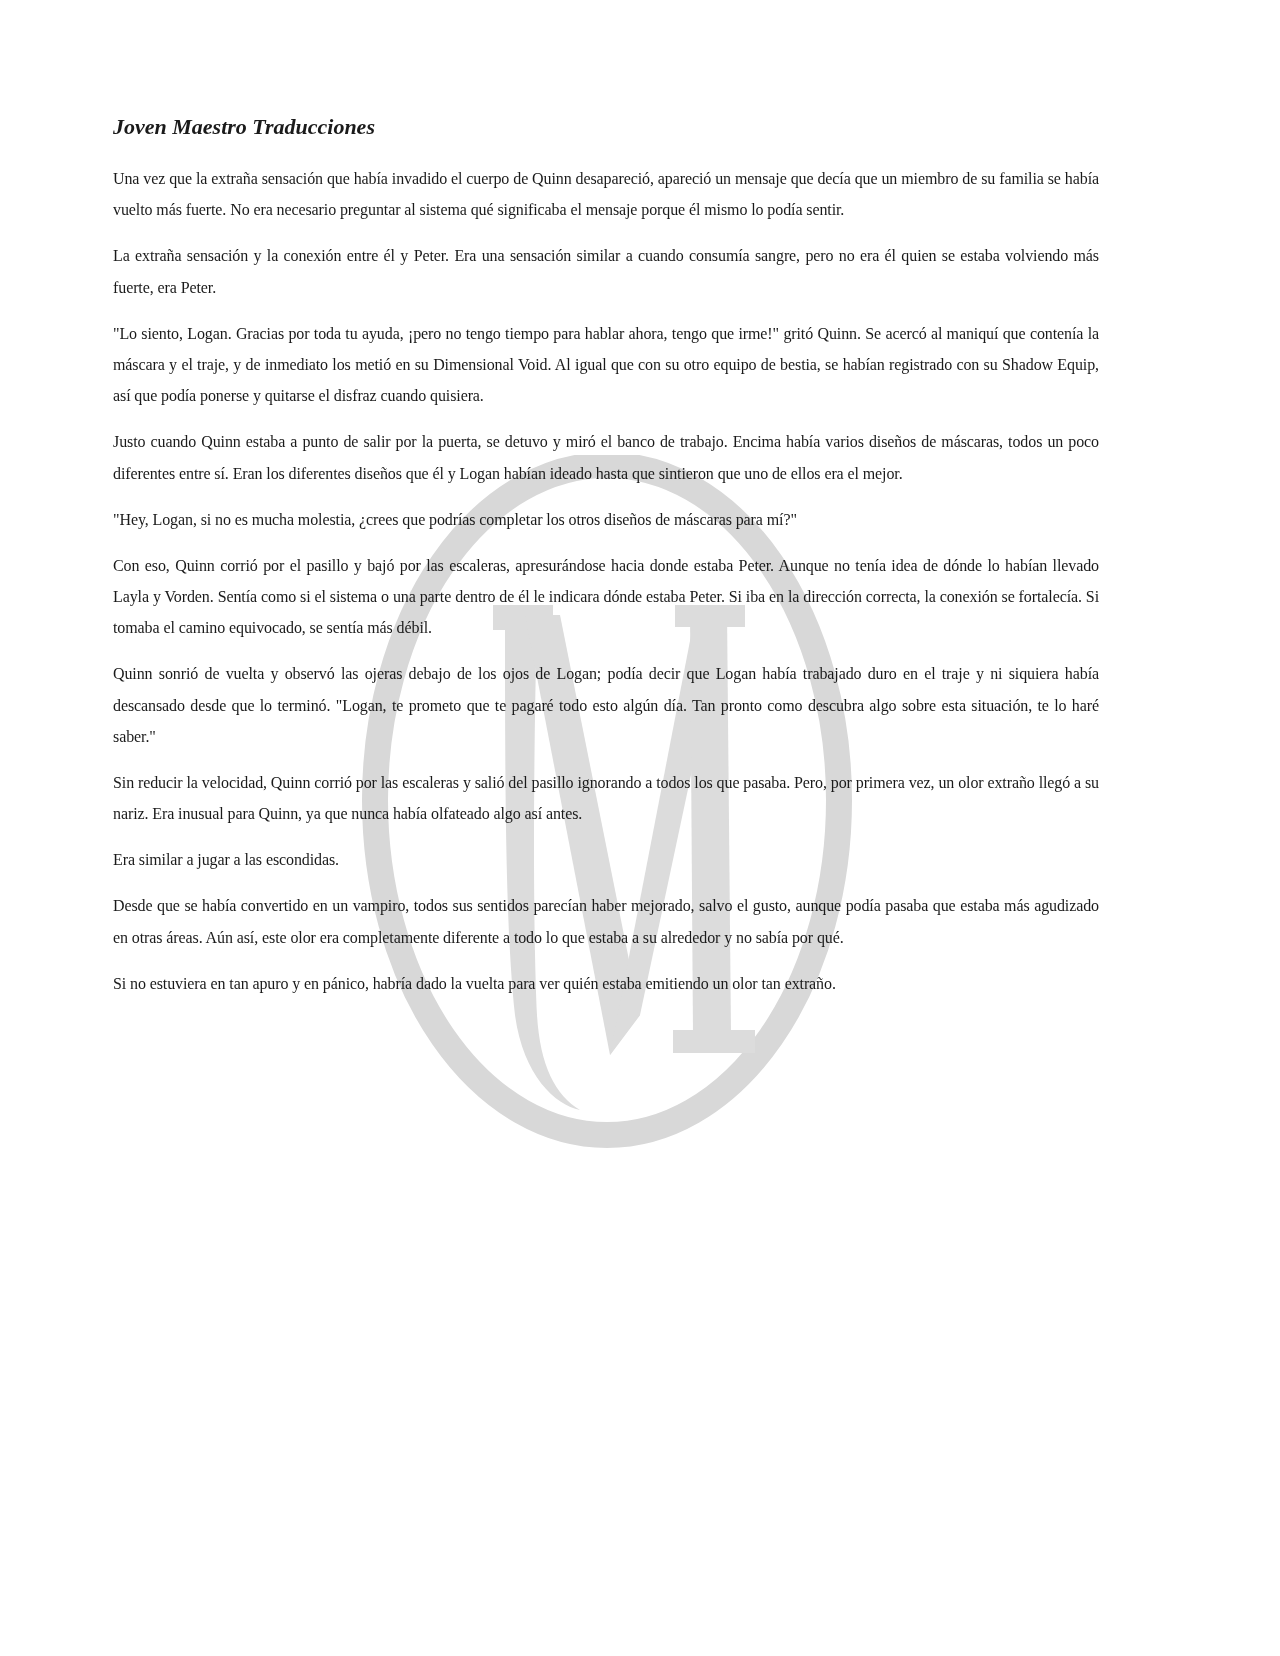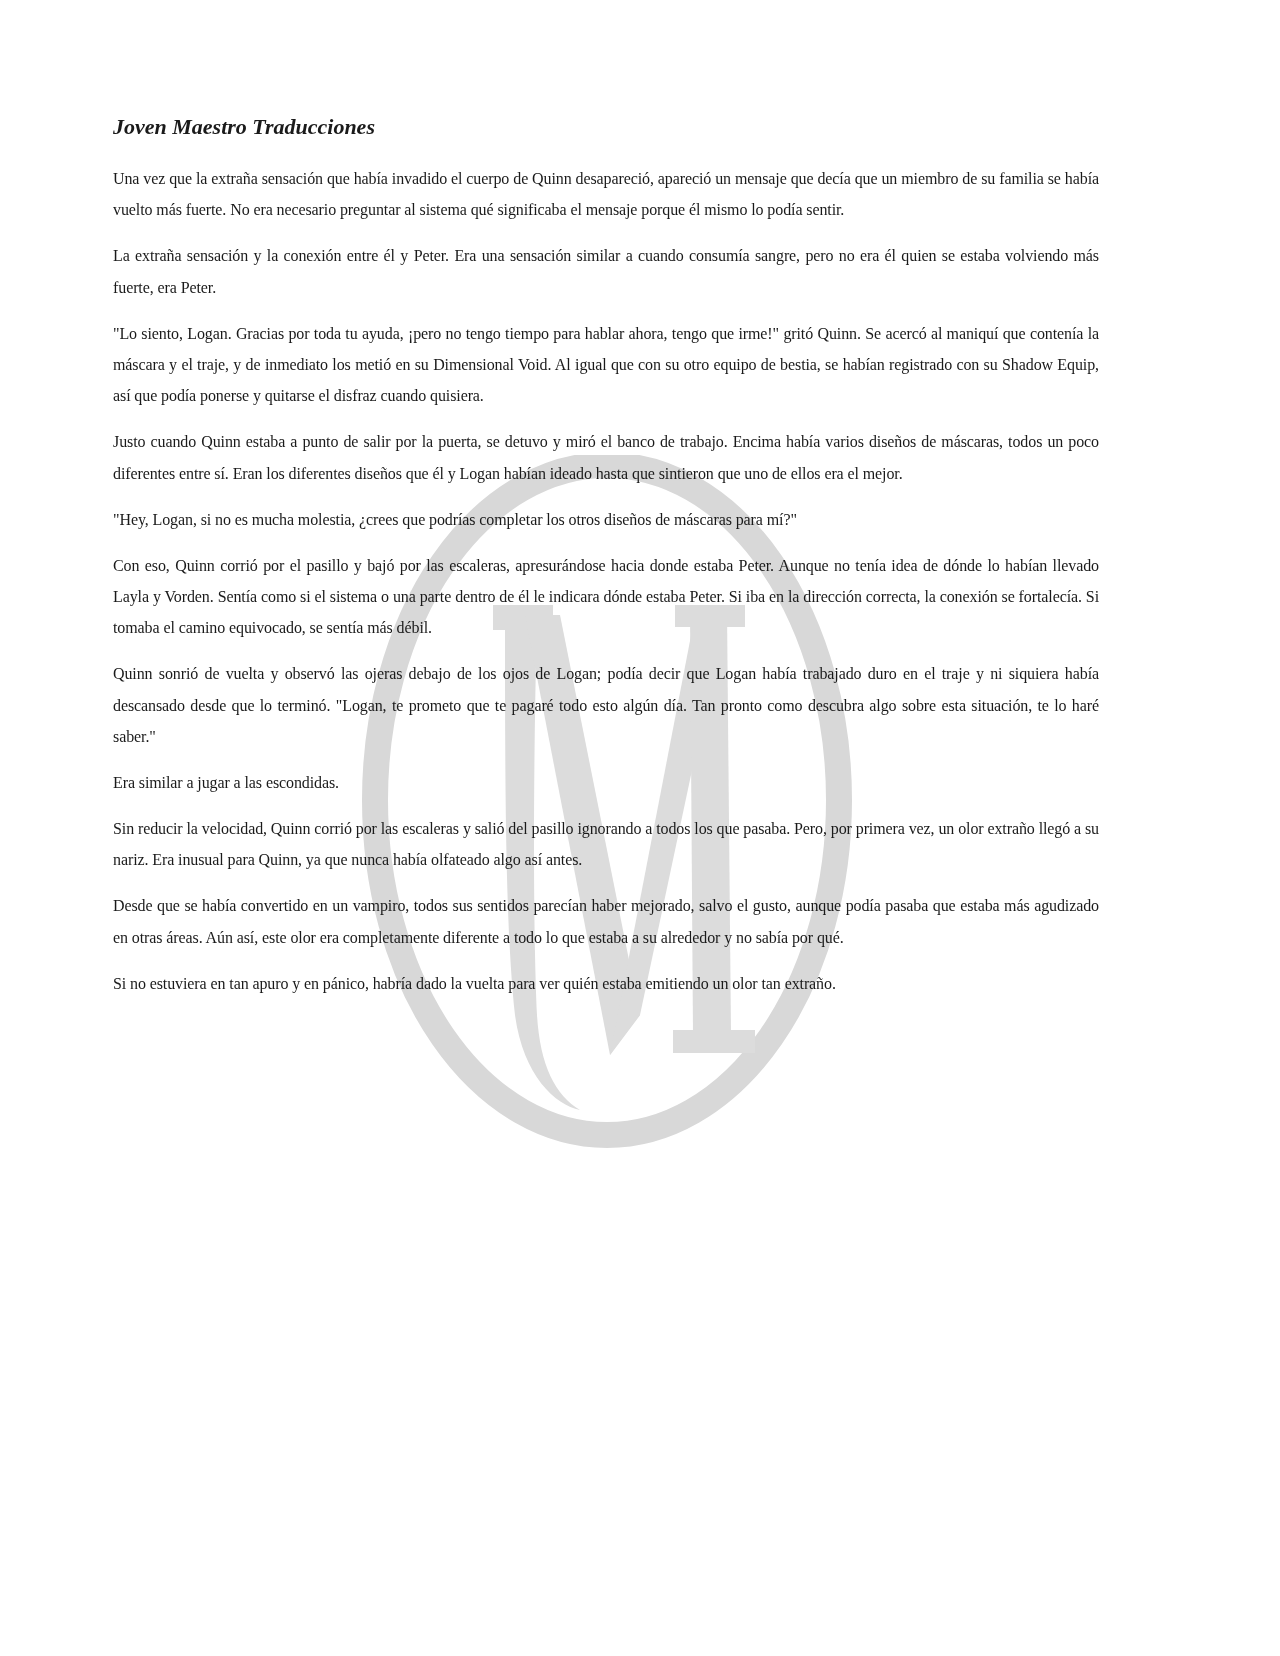--- a/index.html
+++ b/index.html
@@ -73,17 +73,17 @@
 <div class="page">
   <p class="doc-title">Joven Maestro Traducciones</p>
 
   <p class="para">Una vez que la extraña sensación que había invadido el cuerpo de Quinn desapareció, apareció un mensaje que decía que un miembro de su familia se había vuelto más fuerte. No era necesario preguntar al sistema qué significaba el mensaje porque él mismo lo podía sentir.</p>
   <p class="para">La extraña sensación y la conexión entre él y Peter. Era una sensación similar a cuando consumía sangre, pero no era él quien se estaba volviendo más fuerte, era Peter.</p>
   <p class="para">"Lo siento, Logan. Gracias por toda tu ayuda, ¡pero no tengo tiempo para hablar ahora, tengo que irme!" gritó Quinn. Se acercó al maniquí que contenía la máscara y el traje, y de inmediato los metió en su Dimensional Void. Al igual que con su otro equipo de bestia, se habían registrado con su Shadow Equip, así que podía ponerse y quitarse el disfraz cuando quisiera.</p>
   <p class="para">Justo cuando Quinn estaba a punto de salir por la puerta, se detuvo y miró el banco de trabajo. Encima había varios diseños de máscaras, todos un poco diferentes entre sí. Eran los diferentes diseños que él y Logan habían ideado hasta que sintieron que uno de ellos era el mejor.</p>
   <p class="para">"Hey, Logan, si no es mucha molestia, ¿crees que podrías completar los otros diseños de máscaras para mí?"</p>
   <p class="para">Con eso, Quinn corrió por el pasillo y bajó por las escaleras, apresurándose hacia donde estaba Peter. Aunque no tenía idea de dónde lo habían llevado Layla y Vorden. Sentía como si el sistema o una parte dentro de él le indicara dónde estaba Peter. Si iba en la dirección correcta, la conexión se fortalecía. Si tomaba el camino equivocado, se sentía más débil.</p>
   <p class="para">Quinn sonrió de vuelta y observó las ojeras debajo de los ojos de Logan; podía decir que Logan había trabajado duro en el traje y ni siquiera había descansado desde que lo terminó. "Logan, te prometo que te pagaré todo esto algún día. Tan pronto como descubra algo sobre esta situación, te lo haré saber."</p>
+  <p class="para">Sin reducir la velocidad, Quinn corrió por las escaleras y salió del pasillo ignorando a todos los que pasaba. Pero, por primera vez, un olor extraño llegó a su nariz. Era inusual para Quinn, ya que nunca había olfateado algo así antes.</p>
   <p class="para">Era similar a jugar a las escondidas.</p>
-  <p class="para">Sin reducir la velocidad, Quinn corrió por las escaleras y salió del pasillo ignorando a todos los que pasaba. Pero, por primera vez, un olor extraño llegó a su nariz. Era inusual para Quinn, ya que nunca había olfateado algo así antes.</p>
   <p class="para">Desde que se había convertido en un vampiro, todos sus sentidos parecían haber mejorado, salvo el gusto, aunque podía pasaba que estaba más agudizado en otras áreas. Aún así, este olor era completamente diferente a todo lo que estaba a su alrededor y no sabía por qué.</p>
   <p class="para">Si no estuviera en tan apuro y en pánico, habría dado la vuelta para ver quién estaba emitiendo un olor tan extraño.</p>
 </div>
 
 </body></html>

